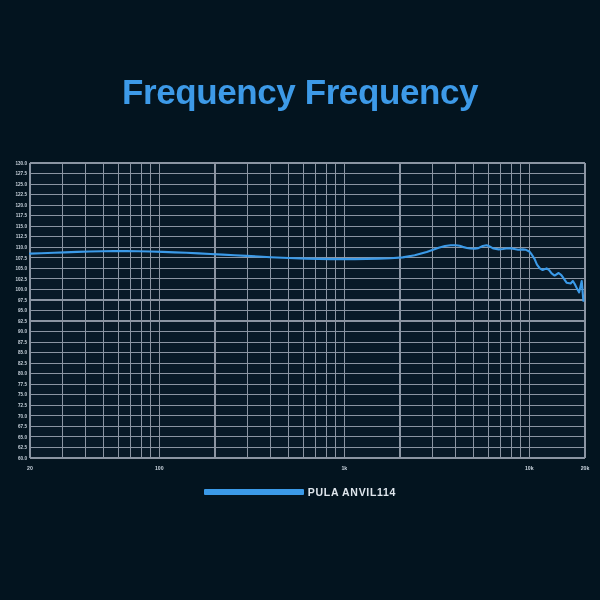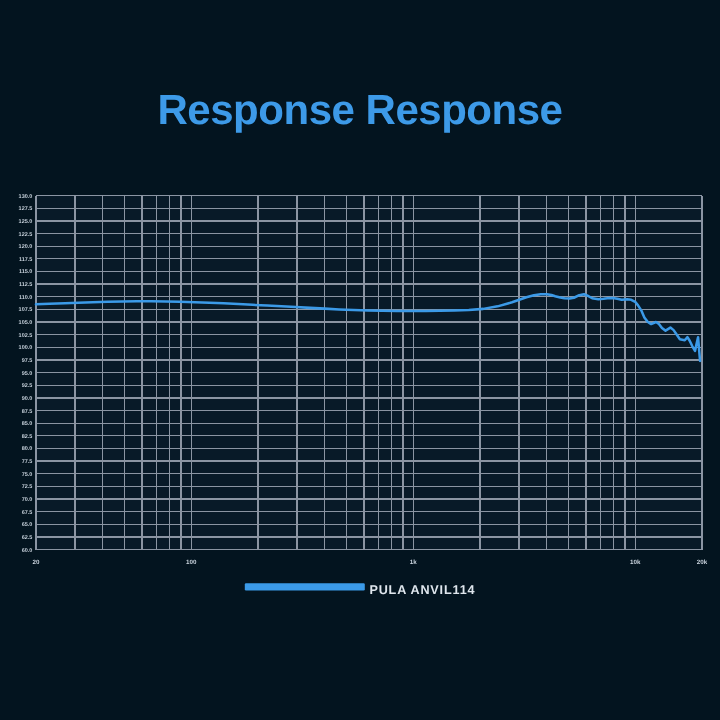--- a/index.html
+++ b/index.html
@@ -40,21 +40,21 @@
     left: 0;
     top: 486px;
     width: 600px;
     display: flex;
     align-items: center;
     justify-content: center;
     gap: 12px;
   }
   .legend-entry {
     display: flex;
-    align-items: flex-start;
+    align-items: center;
     gap: 4px;
   }
   .legend-swatch {
     width: 100px;
     height: 6px;
     background: #3b9ae8;
     border-radius: 1px;
   }
   .legend-label {
     color: #dfe6ed;
@@ -71,21 +71,21 @@
   text.xtick {
     font-family: "Liberation Sans", sans-serif;
     font-size: 5.2px;
     font-weight: bold;
     fill: #c9d3dd;
   }
 </style>
 </head>
 <body>
 
-<div id="chart-title">Response Response</div>
+<div id="chart-title">Frequency Frequency</div>
 
 <div id="plot-wrap">
   <svg id="plot-svg" width="600" height="320" viewBox="0 0 600 320">
     <rect id="plot-bg" x="30" y="8" width="555" height="295" fill="#081a28"></rect>
     <g id="grid-y">
         <line x1="30" x2="585" y1="303" y2="303" stroke="#8b95a3" stroke-width="1.1" shape-rendering="crispEdges"></line>
         <line x1="30" x2="585" y1="292.4642857142857" y2="292.4642857142857" stroke="#8b95a3" stroke-width="1.1" shape-rendering="crispEdges"></line>
         <line x1="30" x2="585" y1="281.92857142857144" y2="281.92857142857144" stroke="#8b95a3" stroke-width="1.1" shape-rendering="crispEdges"></line>
         <line x1="30" x2="585" y1="271.39285714285717" y2="271.39285714285717" stroke="#8b95a3" stroke-width="1.1" shape-rendering="crispEdges"></line>
         <line x1="30" x2="585" y1="260.8571428571429" y2="260.8571428571429" stroke="#8b95a3" stroke-width="1.1" shape-rendering="crispEdges"></line>

